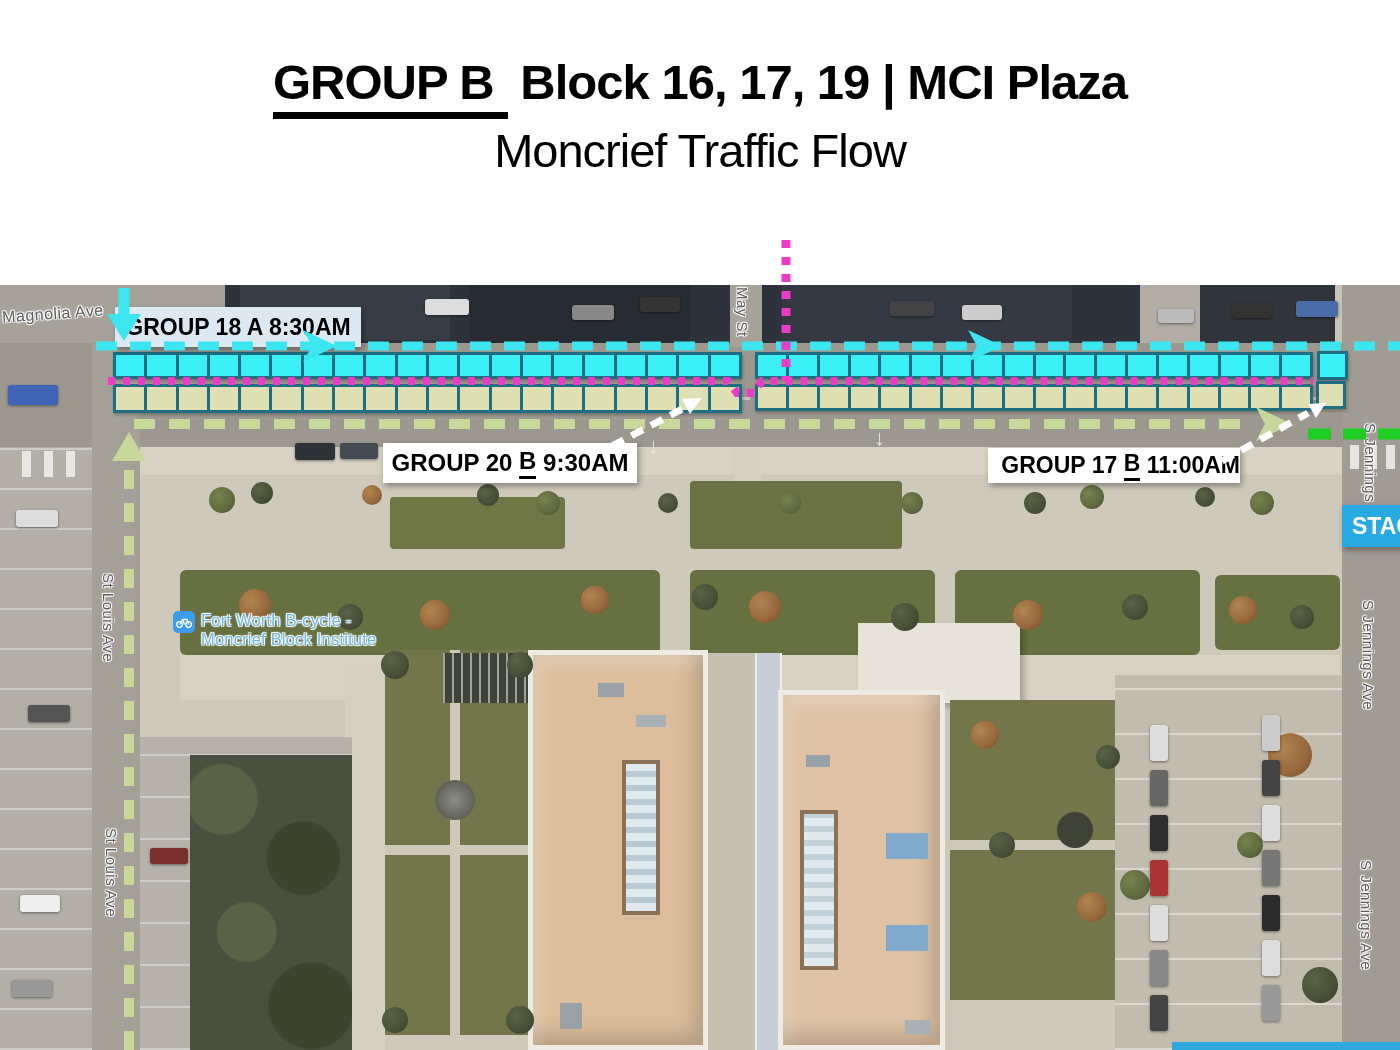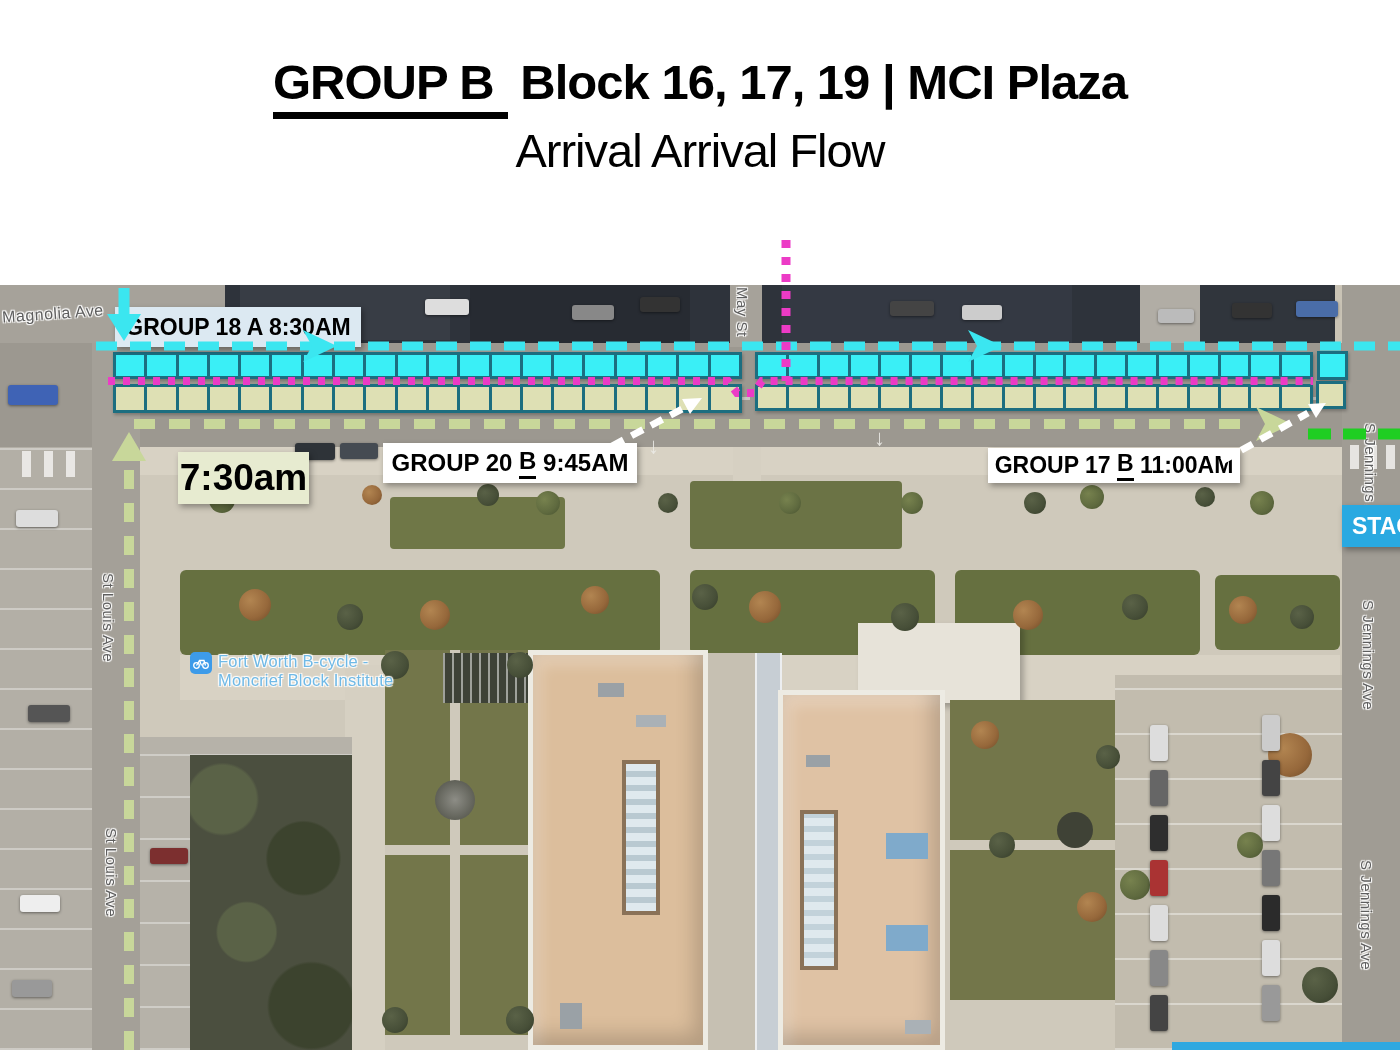--- a/index.html
+++ b/index.html
@@ -43,21 +43,21 @@
   
   .overlay{position:absolute;left:0;top:0;width:1400px;height:1050px;z-index:30;pointer-events:none;}
 </style>
 </head>
 <body>
 
 <div class="slide">
 
   <div class="title">
     <div class="l1"><span class="u">GROUP B</span><span> Block 16, 17, 19 | MCI Plaza</span></div>
-    <div class="l2">Arrival Arrival Flow</div>
+    <div class="l2">Moncrief Traffic Flow</div>
   </div>
 
   <div class="map">
 
     <div class="abs" style="left:0;top:0;width:225px;height:62px;background:#a6a29a;"></div>
     <div class="abs" style="left:225px;top:0;width:1110px;height:62px;background:#2e333b;"></div>
     <div class="abs" style="left:240px;top:0;width:210px;height:55px;background:#383d45;"></div>
     <div class="abs" style="left:470px;top:0;width:220px;height:58px;background:#272b32;"></div>
     <div class="abs" style="left:782px;top:0;width:290px;height:58px;background:#343943;"></div>
     <div class="abs" style="left:1200px;top:0;width:130px;height:58px;background:#30353c;"></div>
@@ -109,21 +109,21 @@
     <div class="abs" style="left:1172px;top:757px;width:228px;height:8px;background:#2fa8e0;"></div>
 
     <div class="street" style="left:2px;top:20px;transform:rotate(-4deg);">Magnolia Ave</div>
     <div class="street vert" style="left:734px;top:2px;font-size:15px;">May St</div>
     <div class="street vert" style="left:100px;top:288px;font-size:15px;">St Louis Ave</div>
     <div class="street vert" style="left:103px;top:543px;font-size:15px;">St Louis Ave</div>
     <div class="street vert" style="left:1362px;top:138px;font-size:15px;">S Jennings Ave</div>
     <div class="street vert" style="left:1360px;top:315px;font-size:15px;">S Jennings Ave</div>
     <div class="street vert" style="left:1358px;top:575px;font-size:15px;">S Jennings Ave</div>
 
-    <div class="poi" style="left:190px;top:326px;margin-top:41px;">
+    <div class="poi" style="left:173px;top:326px;">
       <div class="poi-icon">
         <svg width="16" height="12" viewBox="0 0 16 12">
             <circle cx="3.5" cy="8.5" r="2.8" fill="none" stroke="#fff" stroke-width="1.3"></circle>
             <circle cx="12.5" cy="8.5" r="2.8" fill="none" stroke="#fff" stroke-width="1.3"></circle>
             <path d="M3.5 8.5 L6.5 3.5 L11 3.5 L12.5 8.5 M6.5 3.5 L8.5 8.5" fill="none" stroke="#fff" stroke-width="1.3"></path>
           </svg>
       </div>
       <div class="poi-text">
         <div>Fort Worth B-cycle -</div>
         <div>Moncrief Block Institute</div>
@@ -223,29 +223,26 @@
     <div class="spot-row" id="spot-off-beige" style="left:1316px;top:96px;width:30px;height:28px;">
         <div class="spot beige"></div>
       </div>
 
     <div class="callout" style="left:115px;top:22px;width:246px;height:40px;background:var(--label_blue_bg);font-size:23px;">
       <span>GROUP 18 A 8:30AM</span>
     </div>
     <div class="callout" style="left:383px;top:158px;width:254px;height:40px;background:var(--label_white_bg);font-size:24px;">
       <span style="white-space:pre;">GROUP 20 </span>
         <span class="ub">B</span>
-        <span style="white-space:pre;"> 9:45AM</span>
-    </div>
-    <div class="callout" style="left:988px;top:163px;width:252px;height:35px;background:var(--label_white_bg);font-size:23px;">
+        <span style="white-space:pre;"> 9:30AM</span>
+    </div>
+    <div class="callout" style="left:988px;top:163px;width:252px;height:35px;background:var(--label_white_bg);font-size:23px;justify-content:flex-end;">
       <span style="white-space:pre;">GROUP 17 </span>
         <span class="ub">B</span>
         <span style="white-space:pre;"> 11:00AM</span>
-    </div>
-    <div class="callout" style="left:178px;top:167px;width:131px;height:52px;background:var(--time_bg);font-size:37px;">
-      <span>7:30am</span>
     </div>
     <div class="callout" style="left:1342px;top:220px;width:170px;height:42px;background:var(--staging_bg);color:var(--staging_text);font-size:23px;justify-content:flex-start;padding-left:10px;box-sizing:border-box;">
       <span>STAGING</span>
     </div>
 
     <div id="deco">
         <div class="t-o" style="left: 209px; top: 202px; width: 26px; height: 26px;"></div>
         <div class="t-d" style="left: 251px; top: 197px; width: 22px; height: 22px;"></div>
         <div class="t-r" style="left: 362px; top: 200px; width: 20px; height: 20px;"></div>
         <div class="t-d" style="left: 477px; top: 199px; width: 22px; height: 22px;"></div>

